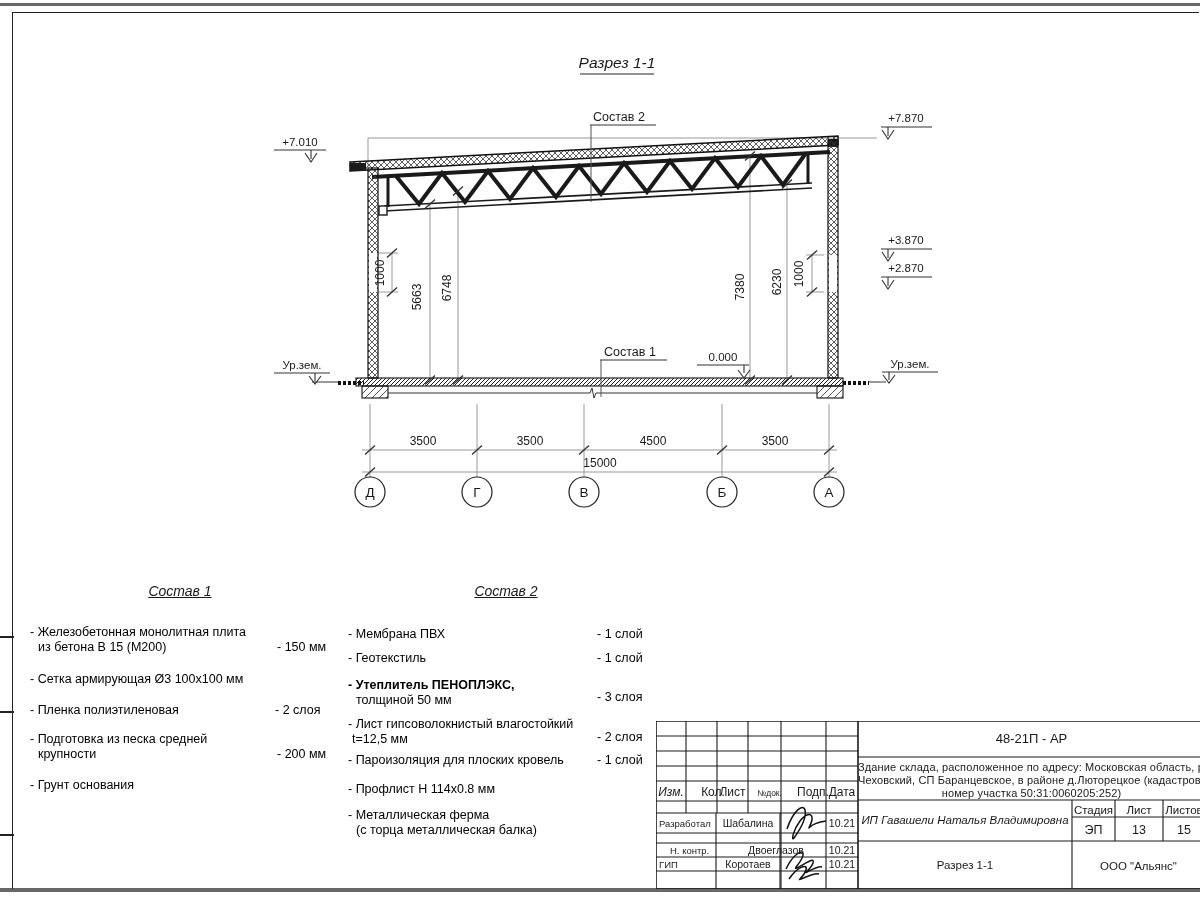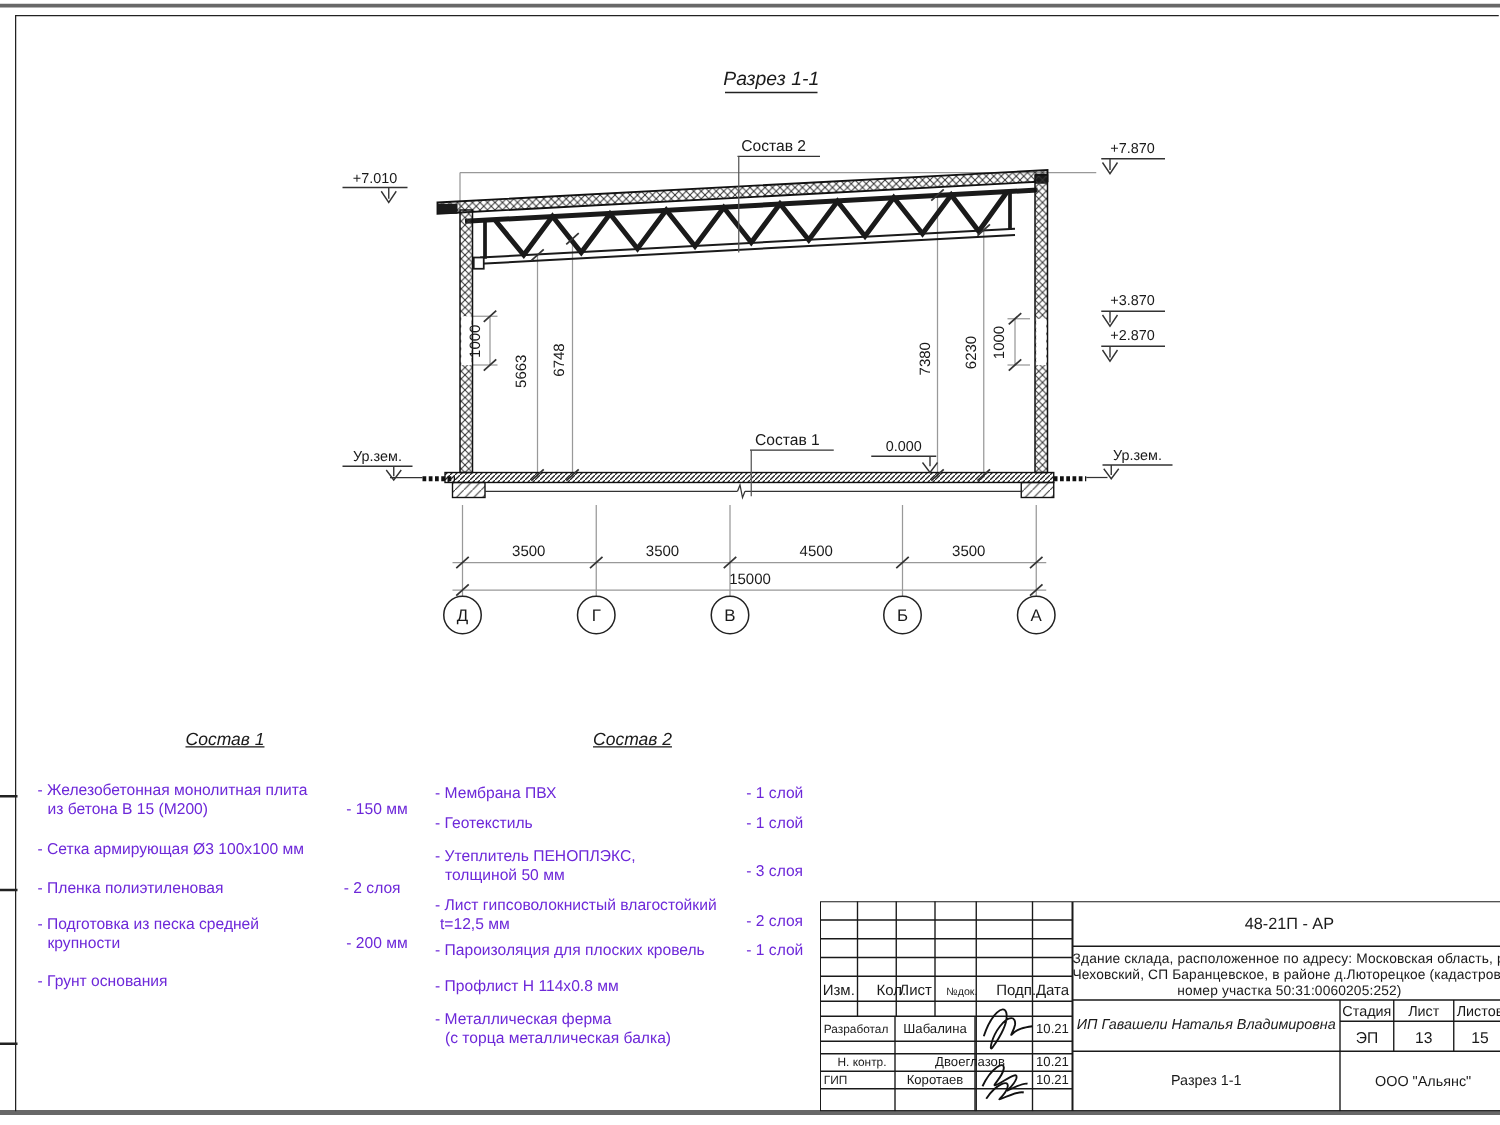--- a/index.html
+++ b/index.html
@@ -1,21 +1,21 @@
 <!DOCTYPE html>
 <html><head>
 <meta charset="utf-8">
 <style>
   html,body{margin:0;padding:0;}
   body{width:1200px;height:900px;position:relative;overflow:hidden;background:#ffffff;
        font-family:"Liberation Sans","DejaVu Sans",sans-serif;color:#1a1a1a;}
   .abs{position:absolute;}
   .bar{position:absolute;left:0;width:1200px;background:#686868;}
   .tick{position:absolute;left:0;width:14px;height:2px;background:#222;}
-  .lst{font-size:12.5px;color:#6d28d9;white-space:nowrap;}
+  .lst{font-size:12.5px;color:#000000;white-space:nowrap;}
   .lst-title{font-size:14px;font-style:italic;text-decoration:underline;text-align:center;}
   .tb{font-size:11px;white-space:nowrap;text-align:right;}
   .ctr{text-align:center;}
   svg text{fill:#1a1a1a;font-family:"Liberation Sans","DejaVu Sans",sans-serif;}
 </style>
 </head>
 <body>
 
 <div class="bar" style="top:3px;height:3px;"></div>
 <div class="bar" style="top:888px;height:4px;"></div>
@@ -207,21 +207,21 @@
   <div class="abs lst" style="left:257px;top:167px;">- 200 мм</div>
   <div class="abs lst" style="left:10px;top:198px;">- Грунт основания</div>
 </div>
 
 <div class="abs" style="left:340px;top:580px;width:332px;height:265px;">
   <div class="abs lst-title" style="left:0;top:3px;width:332px;">Состав 2</div>
   <div class="abs lst" style="left:8px;top:47px;">- Мембрана ПВХ</div>
   <div class="abs lst" style="left:257px;top:47px;">- 1 слой</div>
   <div class="abs lst" style="left:8px;top:71px;">- Геотекстиль</div>
   <div class="abs lst" style="left:257px;top:71px;">- 1 слой</div>
-  <div class="abs lst" style="left:8px;top:98px;">- Утеплитель ПЕНОПЛЭКС,</div>
+  <div class="abs lst" style="left:8px;top:98px;font-weight:bold;">- Утеплитель ПЕНОПЛЭКС,</div>
   <div class="abs lst" style="left:16px;top:113px;">толщиной 50 мм</div>
   <div class="abs lst" style="left:257px;top:110px;">- 3 слоя</div>
   <div class="abs lst" style="left:8px;top:137px;">- Лист гипсоволокнистый влагостойкий</div>
   <div class="abs lst" style="left:12px;top:152px;">t=12,5 мм</div>
   <div class="abs lst" style="left:257px;top:150px;">- 2 слоя</div>
   <div class="abs lst" style="left:8px;top:173px;">- Пароизоляция для плоских кровель</div>
   <div class="abs lst" style="left:257px;top:173px;">- 1 слой</div>
   <div class="abs lst" style="left:8px;top:202px;">- Профлист Н 114х0.8 мм</div>
   <div class="abs lst" style="left:8px;top:228px;">- Металлическая ферма</div>
   <div class="abs lst" style="left:16px;top:243px;">(с торца металлическая балка)</div>
@@ -244,21 +244,21 @@
       <path d="M130,148 C137,133 148,127 147,134 C146,141 136,149 141,147 C149,143 159,135 157,142 C155,148 147,153 151,151 C157,148 163,145 166,146"></path>
       <path d="M133,158 C141,146 152,142 150,149 C148,156 140,160 145,158 C152,155 160,152 163,153"></path>
     </g>
   </svg>
 
   <div class="abs tb ctr" style="left:202px;top:10px;width:347px;font-size:13px;">48-21П - АР</div>
   <div class="abs tb ctr" style="left:202px;top:40px;width:347px;letter-spacing:0.12px;">Здание склада, расположенное по адресу: Московская область, р-н</div>
   <div class="abs tb ctr" style="left:202px;top:53px;width:347px;letter-spacing:0.12px;">Чеховский, СП Баранцевское, в районе д.Люторецкое  (кадастровый</div>
   <div class="abs tb ctr" style="left:202px;top:66px;width:347px;letter-spacing:0.12px;">номер участка 50:31:0060205:252)</div>
 
-  <div class="abs tb ctr" style="left:0;top:64px;width:30px;font-size:12px;">Изм.</div>
+  <div class="abs tb ctr" style="left:0;top:64px;width:30px;font-size:12px;font-style:italic;">Изм.</div>
   <div class="abs tb ctr" style="left:30px;top:64px;width:54px;font-size:12px;">Кол.</div>
   <div class="abs tb ctr" style="left:61px;top:64px;width:31px;font-size:12px;">Лист</div>
   <div class="abs tb ctr" style="left:92px;top:67px;width:43px;font-size:8.5px;">№док.</div>
   <div class="abs tb ctr" style="left:125px;top:64px;width:64px;font-size:12px;">Подп.</div>
   <div class="abs tb ctr" style="left:170px;top:64px;width:32px;font-size:12px;">Дата</div>
 
   <div class="abs tb" style="left:3px;top:97px;font-size:9.5px;">Разработал</div>
   <div class="abs tb ctr" style="left:60px;top:96px;width:64px;font-size:10.5px;">Шабалина</div>
   <div class="abs tb ctr" style="left:170px;top:96px;width:32px;font-size:10.5px;">10.21</div>
 

